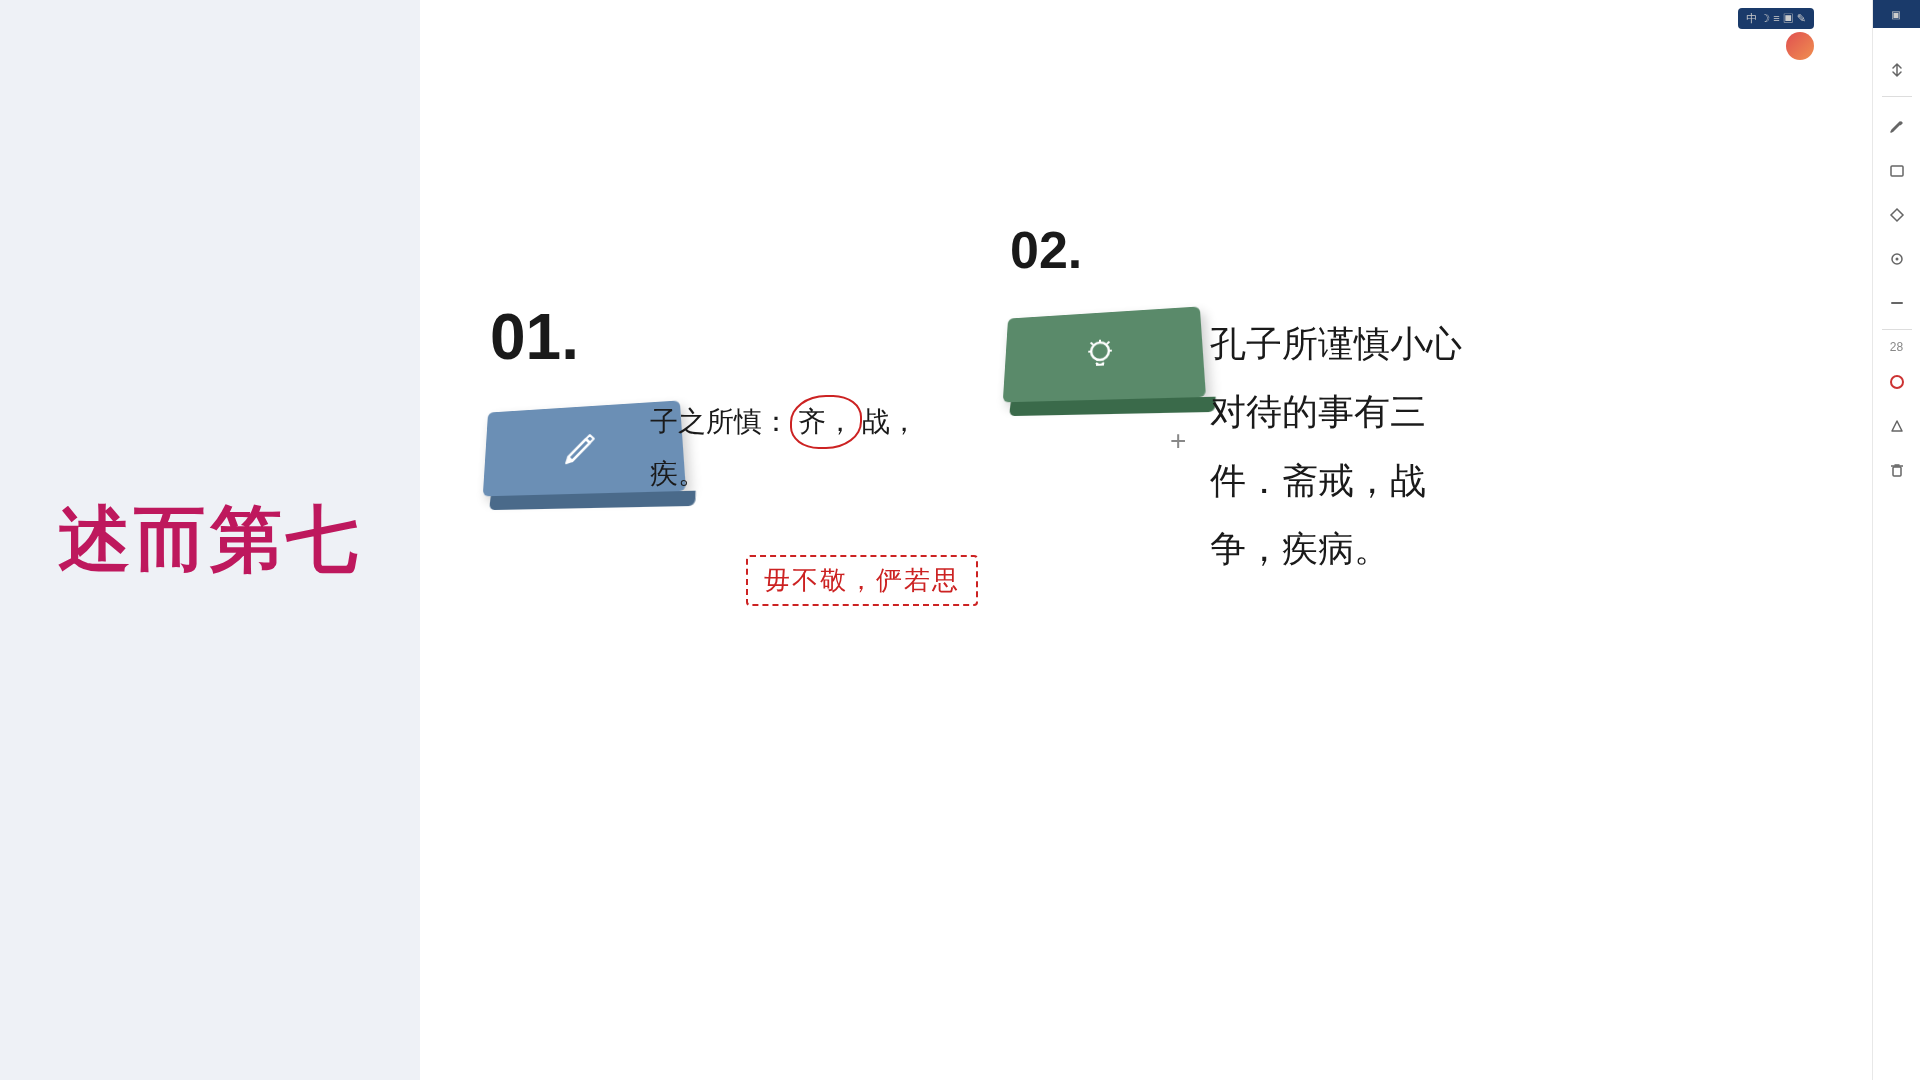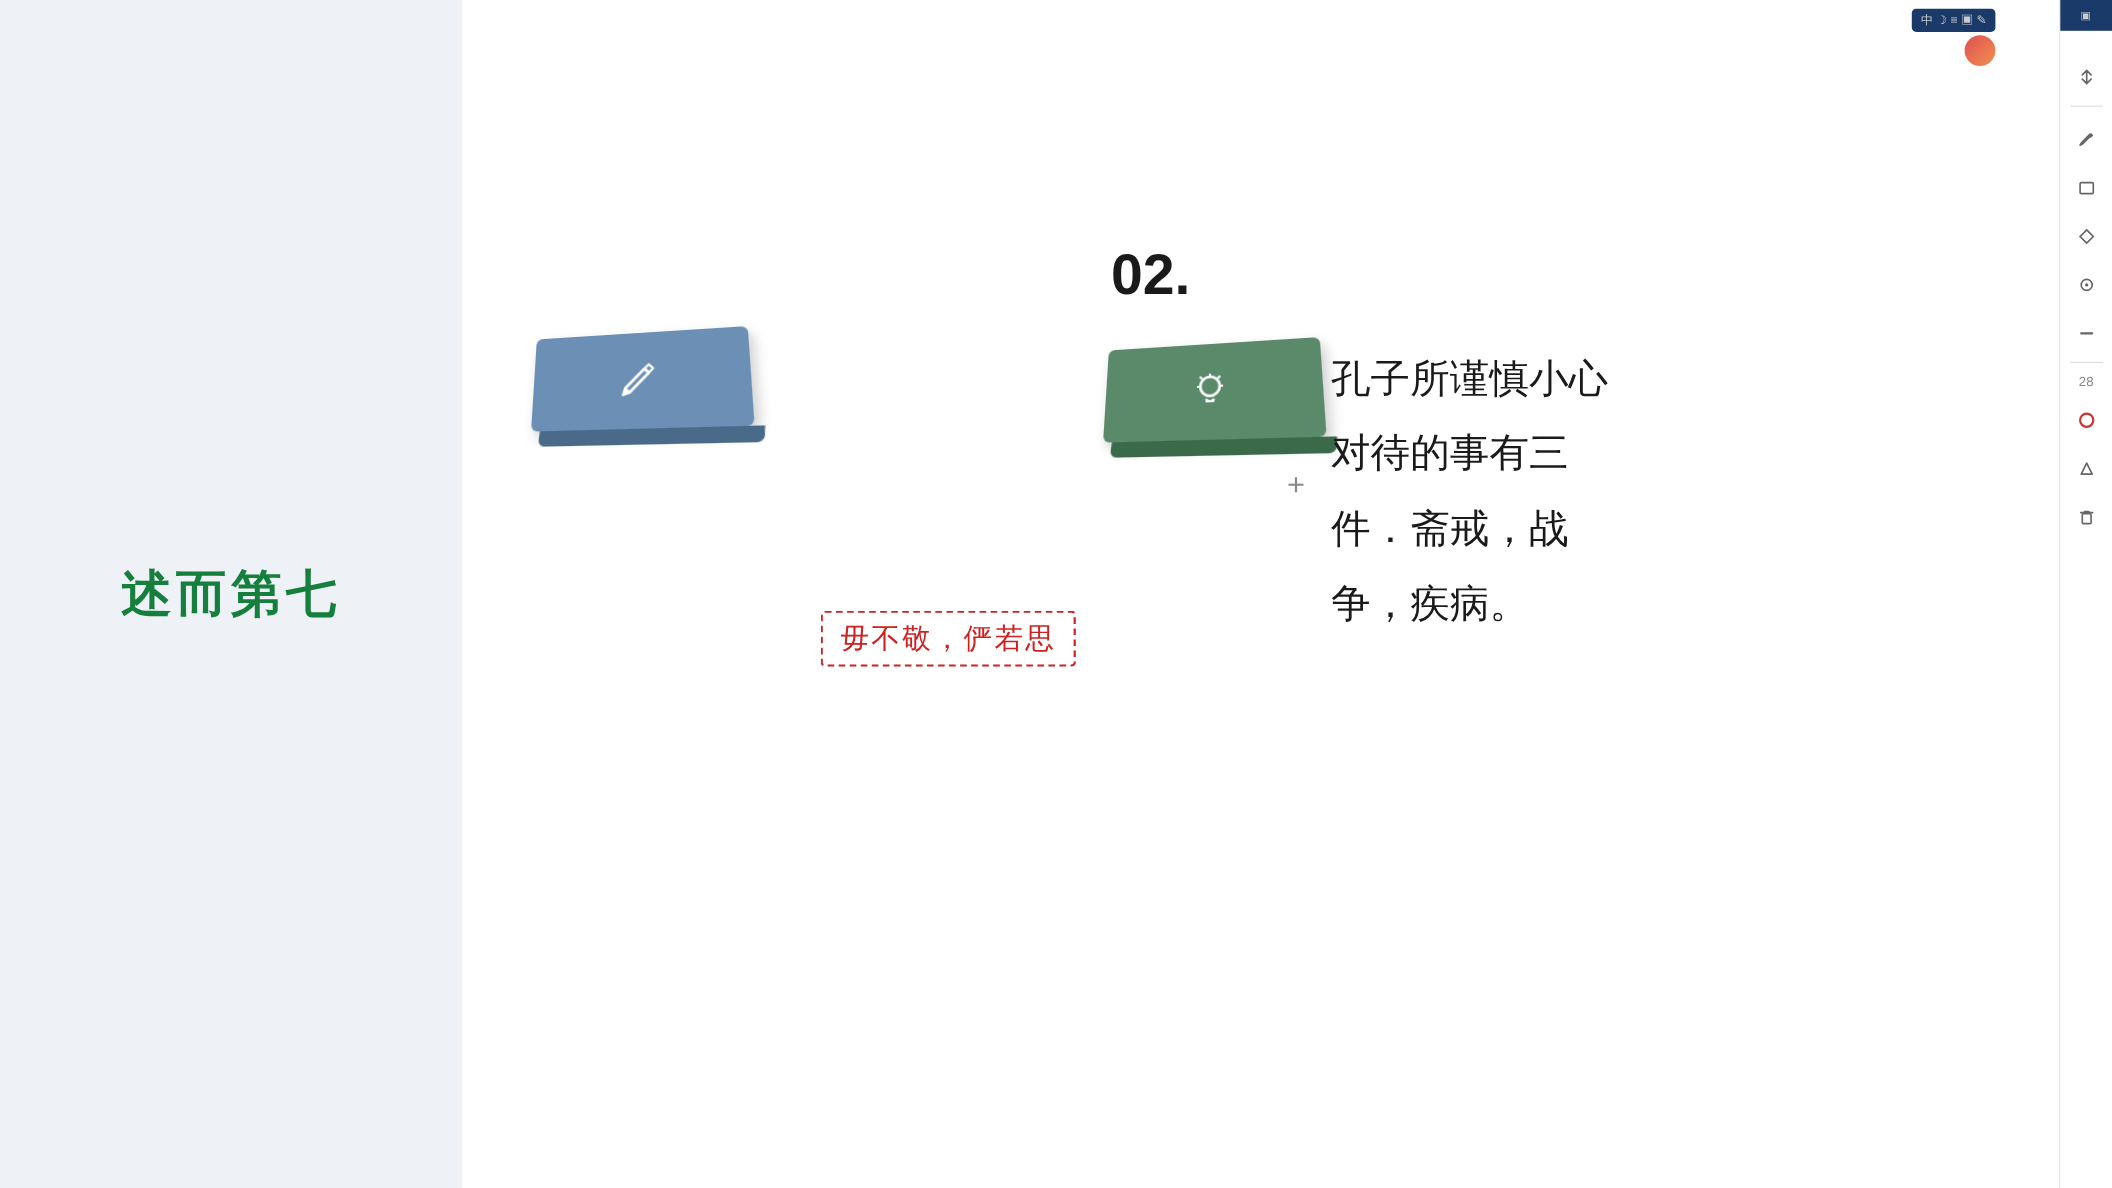--- a/index.html
+++ b/index.html
@@ -18,23 +18,23 @@
       width: 420px;
       height: 1080px;
       background: #eef1f6;
       flex-shrink: 0;
       display: flex;
       align-items: center;
       justify-content: center;
     }
 
     .sidebar-title {
-      font-size: 46px;
+      font-size: 72px;
       font-weight: 700;
-      color: #15803d;
+      color: #be185d;
       letter-spacing: 4px;
     }
 
     
     .main {
       flex: 1;
       height: 1080px;
       background: #fff;
       position: relative;
     }
@@ -275,30 +275,36 @@
 </div>
 
 <div class="main">
 
   <div class="system-tray">
     <span class="tray-item">中 ☽ ≡ ▣ ✎</span>
   </div>
   <div class="tray-avatar"></div>
 
   <div class="section-01">
+    <div class="section-number-01">01.</div>
     <div class="card-blue">
 
       <svg width="40" height="40" viewBox="0 0 40 40" fill="none">
         <path d="M8 28L12 32L30 14L26 10L8 28Z" stroke="white" stroke-width="2.5" stroke-linejoin="round" fill="none"></path>
         <path d="M8 28L6 34L12 32Z" stroke="white" stroke-width="2" stroke-linejoin="round" fill="white"></path>
         <path d="M26 10L30 6L34 10L30 14Z" stroke="white" stroke-width="2" stroke-linejoin="round" fill="none"></path>
       </svg>
     </div>
   </div>
 
+  <div class="text-01">
+    <span>子之所慎：</span><span class="highlighted-word">齐，</span><span>战，</span>
+    <br>
+    <span>疾。</span>
+  </div>
 
   <div class="section-02">
     <div class="section-number-02">02.</div>
     <div class="card-green">
 
       <svg width="40" height="40" viewBox="0 0 40 40" fill="none">
         <circle cx="20" cy="16" r="9" stroke="white" stroke-width="2.5" fill="none"></circle>
         <path d="M16 28 Q20 32 24 28" stroke="white" stroke-width="2" fill="none"></path>
         <line x1="16" y1="30" x2="24" y2="30" stroke="white" stroke-width="2"></line>
         <line x1="20" y1="7" x2="20" y2="4" stroke="white" stroke-width="2"></line>

